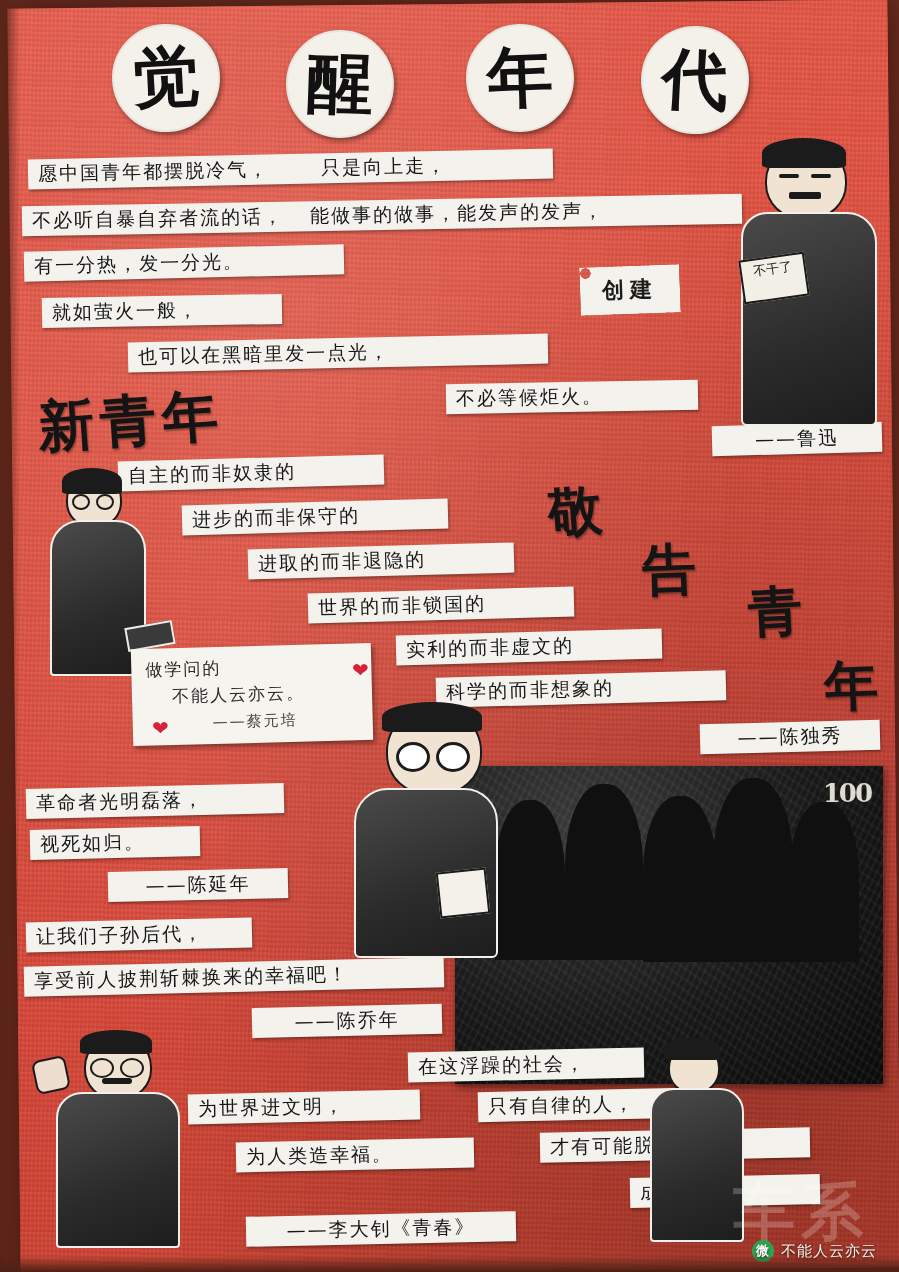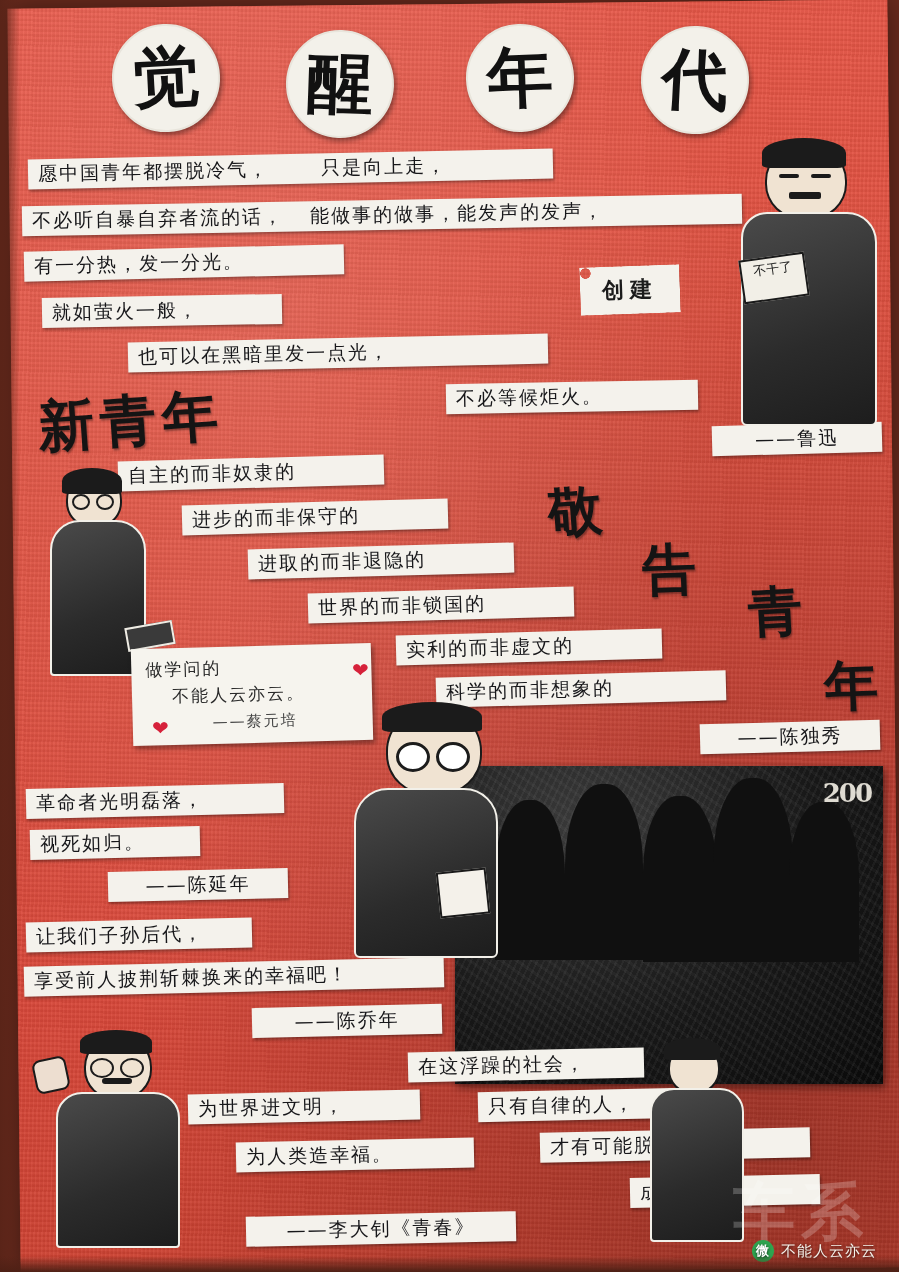--- a/index.html
+++ b/index.html
@@ -328,21 +328,21 @@
   <div class="heart" style="left:352px; top:658px;">❤</div>
   <div class="heart" style="left:152px; top:716px;">❤</div>
 
   <div class="photo-panel">
     <div class="grain"></div>
     <div class="silhouette" style="left:40px; top:34px; width:70px; height:160px;"></div>
     <div class="silhouette" style="left:110px; top:18px; width:78px; height:176px;"></div>
     <div class="silhouette" style="left:188px; top:30px; width:74px; height:166px;"></div>
     <div class="silhouette" style="left:258px; top:12px; width:80px; height:184px;"></div>
     <div class="silhouette" style="left:334px; top:36px; width:70px; height:160px;"></div>
-    <div class="badge-100">200</div>
+    <div class="badge-100">100</div>
   </div>
 
   <div class="strip" style="left:26px; top:786px; transform:rotate(-1.3deg); width:238px;">革命者光明磊落，</div>
   <div class="strip" style="left:30px; top:828px; transform:rotate(-1.3deg); width:150px;">视死如归。</div>
   <div class="strip" style="left:108px; top:870px; transform:rotate(-1.3deg); width:160px; text-align:center;">——陈延年</div>
 
   <div class="strip" style="left:26px; top:920px; transform:rotate(-1.3deg); width:206px;">让我们子孙后代，</div>
   <div class="strip" style="left:24px; top:962px; transform:rotate(-1.3deg); width:400px;">享受前人披荆斩棘换来的幸福吧！</div>
   <div class="strip" style="left:252px; top:1006px; transform:rotate(-1.3deg); width:170px; text-align:center;">——陈乔年</div>
 

